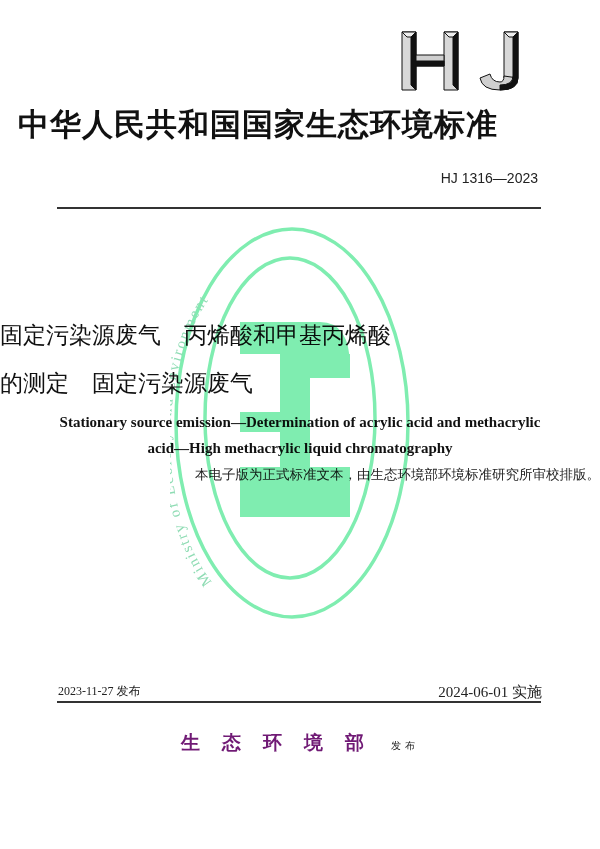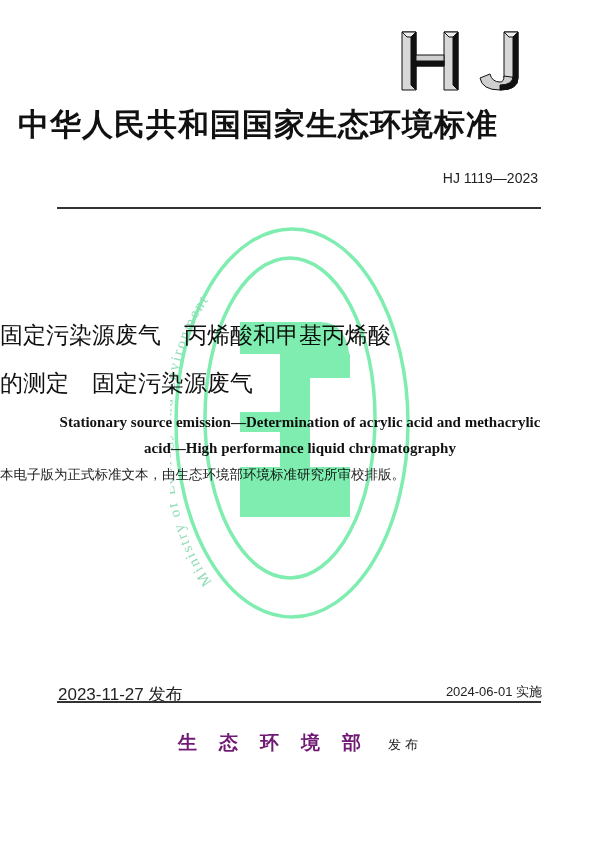--- a/index.html
+++ b/index.html
@@ -12,30 +12,30 @@
                font-size: 31px; letter-spacing: 1px; color: #111; }
   .std-no { right: 62px; top: 170px; font-family: "Liberation Sans", sans-serif;
             font-size: 14px; color: #222; }
   .rule { left: 57px; width: 484px; height: 1.5px; background: #333; }
   .emblem { left: 170px; top: 222px; width: 250px; height: 405px; }
   .title-cn { left: 0; width: 600px; text-align: left;
               font-family: "DejaVu Sans", sans-serif; font-size: 23px; color: #111; }
   .title-en { left: 0; width: 600px; text-align: center;
               font-family: "Liberation Serif", serif; font-weight: bold;
               font-size: 15px; color: #111; }
-  .notice { left: 0; width: 600px; text-align: left;
+  .notice { left: 0; width: 600px; text-align: right;
             font-family: "DejaVu Sans", sans-serif; font-size: 13.5px; color: #222; }
-  .date-left { left: 58px; top: 683px; font-family: Liberation Sans, sans-serif;
-               font-size: 17px; color: #222; }
-  .date-right { right: 58px; top: 683px; font-family: Liberation Sans, sans-serif;
-                font-size: 13px; color: #222; }
+  .date-left { left: 58px; top: 683px; font-family: Liberation Serif, serif;
+               font-size: 12px; color: #222; }
+  .date-right { right: 58px; top: 683px; font-family: Liberation Serif, serif;
+                font-size: 15px; color: #222; }
   .publisher { left: 0; top: 730px; width: 600px; text-align: center; }
   .publisher .name { font-family: "DejaVu Serif", serif; font-weight: bold;
                      font-size: 19px; letter-spacing: 22px; color: #701a75; }
-  .publisher .verb { font-family: "DejaVu Sans", sans-serif; font-size: 13px;
+  .publisher .verb { font-family: "DejaVu Sans", sans-serif; font-size: 10px;
                      letter-spacing: 4px; color: #222; }
   .overlay-text { mix-blend-mode: multiply; }
 </style>
 </head>
 <body>
 
 <svg class="abs logo" viewBox="0 0 130 62">
 
   <g stroke="#111" stroke-width="1">
     <polygon points="2,2 16,2 16,60 2,60" fill="#d8d8d8"></polygon>
@@ -49,21 +49,21 @@
 
     <polygon points="104,2 118,2 118,48 104,48" fill="#d8d8d8"></polygon>
     <polygon points="104,2 118,2 113,7 109,7" fill="#eee"></polygon>
     <polygon points="113,7 118,2 118,48 113,46" fill="#111"></polygon>
     <path d="M118,48 Q118,60 100,60 Q82,60 80,48 L90,44 Q92,52 100,52 Q104,52 104,46 Z" fill="#cfcfcf"></path>
     <path d="M118,48 Q118,60 100,60 L100,55 Q113,55 113,46 Z" fill="#111"></path>
   </g>
 </svg>
 
 <div class="abs org-title">中华人民共和国国家生态环境标准</div>
-<div class="abs std-no">HJ 1119—2023</div>
+<div class="abs std-no">HJ 1316—2023</div>
 <div class="abs rule" style="top:207px"></div>
 
 <svg class="abs emblem" viewBox="0 0 250 405">
   <ellipse cx="122" cy="201" rx="116" ry="194" fill="none" stroke="#7fedb0" stroke-width="3.5"></ellipse>
   <ellipse cx="120" cy="196" rx="85" ry="160" fill="none" stroke="#7fedb0" stroke-width="3.5"></ellipse>
 
   <path d="M70,100 L150,100 Q180,100 180,145 L180,150 L135,150 Q135,132 120,132 L70,132 Z" fill="#7fedb0"></path>
   <rect x="110" y="132" width="70" height="24" fill="#7fedb0"></rect>
   <rect x="70" y="190" width="40" height="20" fill="#7fedb0"></rect>
   <rect x="110" y="150" width="30" height="145" fill="#7fedb0"></rect>
@@ -72,21 +72,21 @@
     <path id="ringpath" d="M42,360 A101,177 0 0 1 95,40"></path>
   </defs>
   <text font-family="Liberation Serif, serif" font-size="15" fill="#8fdcb4" letter-spacing="2">
     <textPath href="#ringpath">Ministry of Ecology and Environment</textPath>
   </text>
 </svg>
 
 <div class="abs title-cn overlay-text" style="top:320px">固定污染源废气　丙烯酸和甲基丙烯酸</div>
 <div class="abs title-cn overlay-text" style="top:368px">的测定　固定污染源废气</div>
 <div class="abs title-en overlay-text" style="top:414px">Stationary source emission—Determination of acrylic acid and methacrylic</div>
-<div class="abs title-en overlay-text" style="top:440px">acid—High performance liquid chromatography</div>
+<div class="abs title-en overlay-text" style="top:440px">acid—High methacrylic liquid chromatography</div>
 <div class="abs notice overlay-text" style="top:466px">本电子版为正式标准文本，由生态环境部环境标准研究所审校排版。</div>
 
 <div class="abs date-left">2023-11-27 发布</div>
 <div class="abs date-right">2024-06-01 实施</div>
 <div class="abs rule" style="top:701px"></div>
 
 <div class="abs publisher">
   <span class="name">生态环境部</span>
   <span class="verb">发布</span>
 </div>

